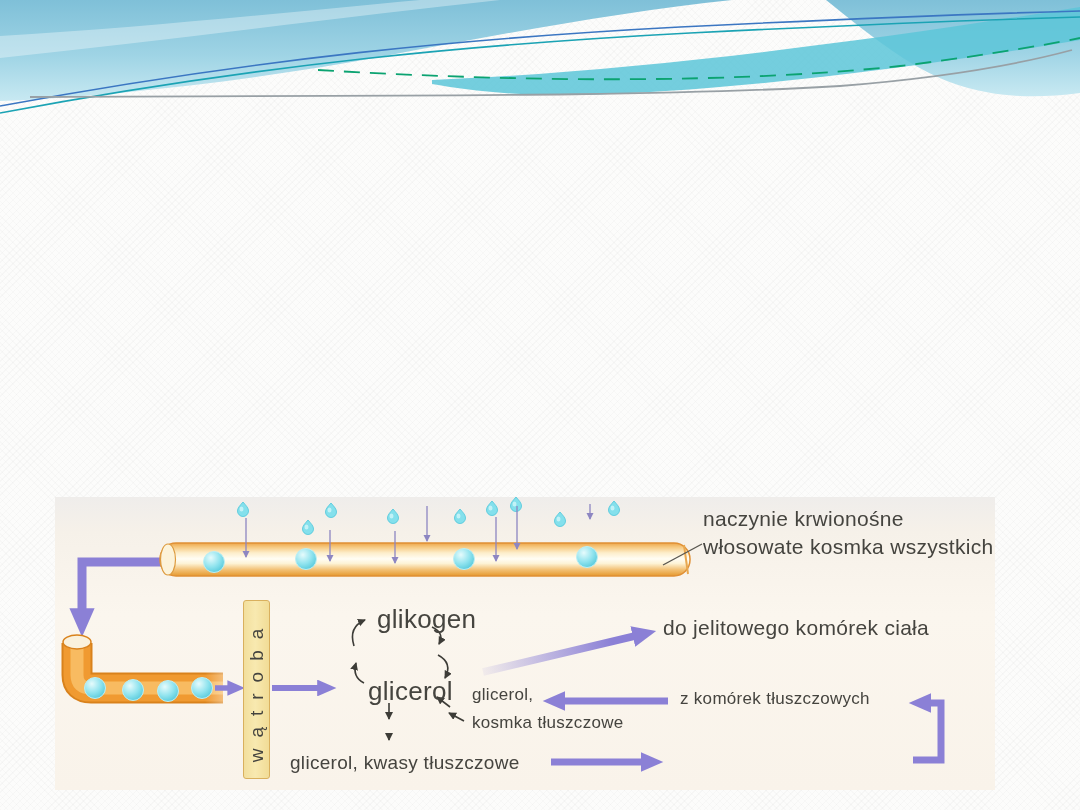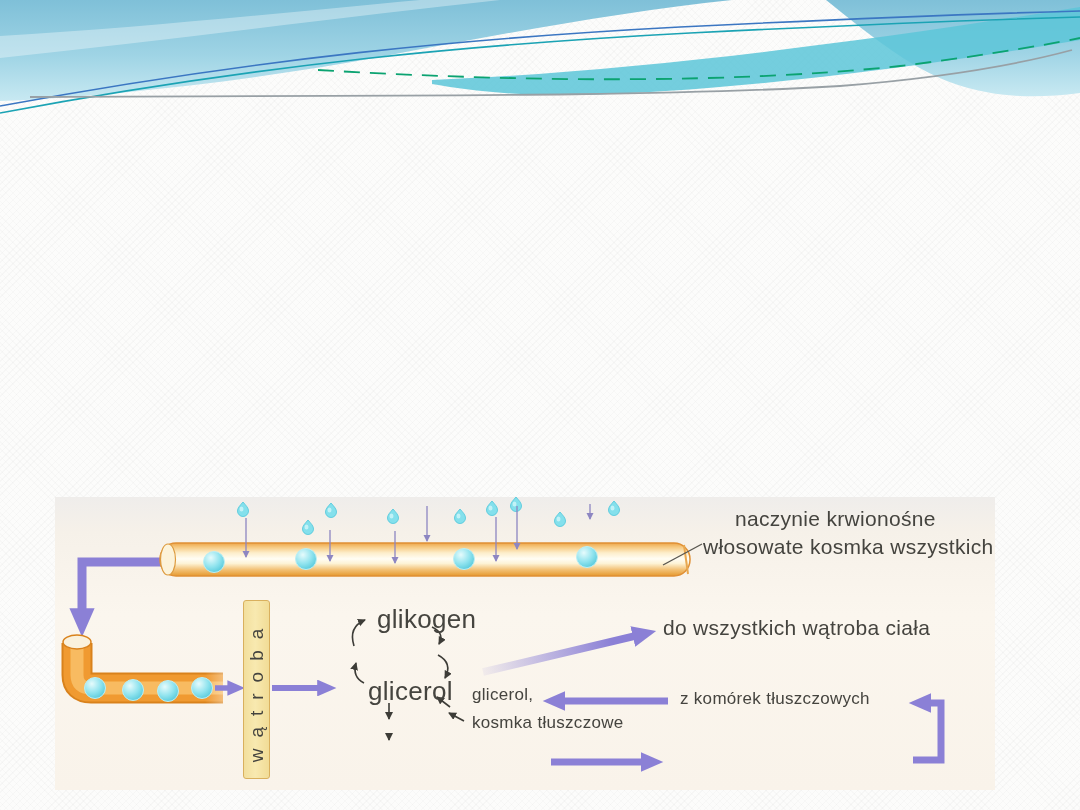--- a/index.html
+++ b/index.html
@@ -160,31 +160,32 @@
 
       <path class="blk" d="M395,210 L382,200" marker-end="url(#mB)"></path>
       <path class="blk" d="M409,224 L394,216" marker-end="url(#mB)"></path>
 
       <path d="M428,175 L580,139" stroke="url(#dg)" stroke-width="7.5" fill="none" marker-end="url(#mP)"></path>
       <path class="pur" d="M613,204 L508,204" stroke-width="7" marker-end="url(#mP)"></path>
       <path class="pur" d="M496,265 L588,265" stroke-width="7" marker-end="url(#mP)"></path>
       <path class="pur" d="M858,263 L886,263 L886,206 L874,206" stroke-width="7" marker-end="url(#mP)"></path>
     </svg>
 
-    <div class="lbl f21" style="left:680px;top:8px">naczynie krwionośne</div>
+    <div class="lbl f21" style="left:648px;top:8px">naczynie krwionośne</div>
     <div class="lbl f21" style="left:648px;top:36px">włosowate kosmka wszystkich</div>
 
     <div class="liver-box">
       <span>wątroba</span>
     </div>
 
     <div class="lbl f22" style="left:322px;top:108px">glikogen</div>
     <div class="lbl f22" style="left:313px;top:180px">glicerol</div>
 
     <div class="lbl f20" style="left:417px;top:184px">
       <div>glicerol,</div>
       <div>kosmka tłuszczowe</div>
     </div>
 
-    <div class="lbl f21" style="left:608px;top:117px">do wszystkich wątroba ciała</div>
+    <div class="lbl f21" style="left:608px;top:117px">do jelitowego komórek ciała</div>
     <div class="lbl f20" style="left:625px;top:188px">z komórek tłuszczowych</div>
+    <div class="lbl f19" style="left:235px;top:252px">glicerol, kwasy tłuszczowe</div>
   </div>
 </div>
 
 </body></html>

